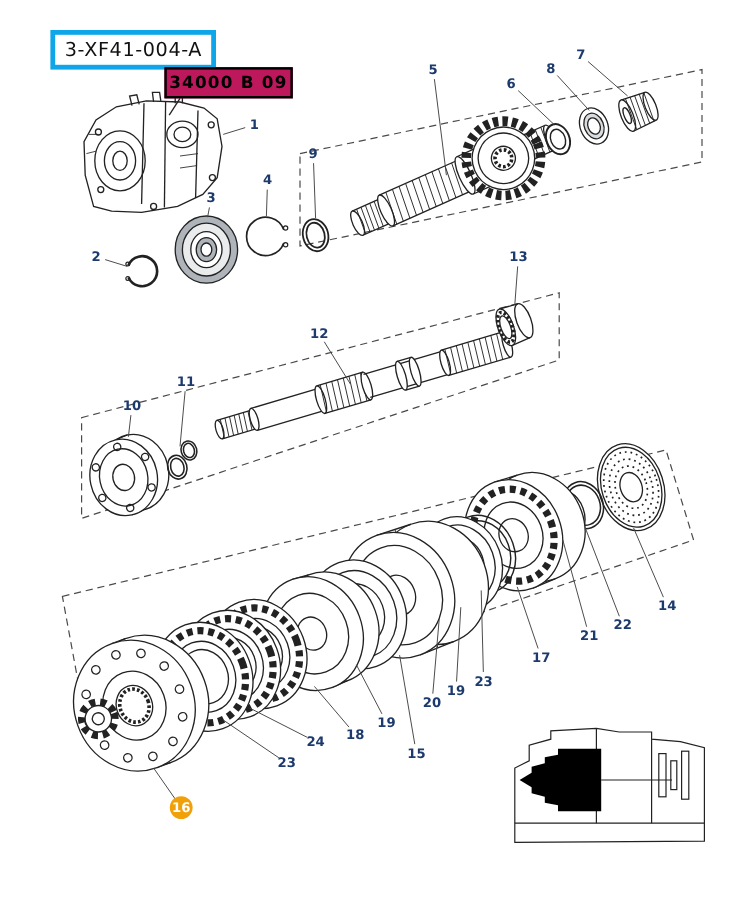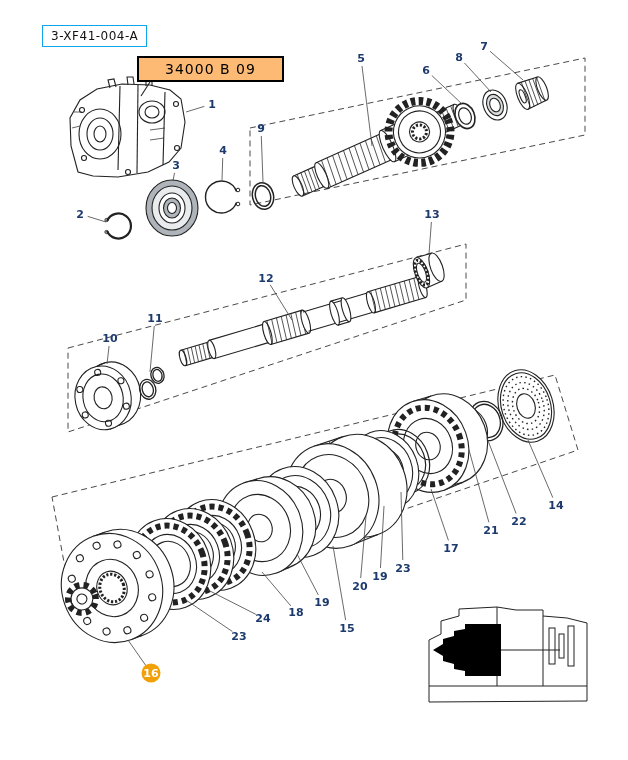--- a/index.html
+++ b/index.html
@@ -1,23 +1,23 @@
 <!DOCTYPE html>
 <html><head>
 <meta charset="utf-8">
 <title>Parts Diagram</title>
 <style>
   html,body{margin:0;padding:0;background:#fff;}
   .stage{position:relative;width:628px;height:760px;background:#fff;margin:0 auto;overflow:hidden;
          font-family:"DejaVu Sans", sans-serif;}
   .stage svg{position:absolute;left:0;top:0;}
-  .code-box{position:absolute;left:42px;top:25px;border:1px solid #0ea5e9;padding:3px 8px;
-            font-size:12px;color:#111;background:#fff;letter-spacing:0.5px;}
-  .part-code-box{position:absolute;left:137px;top:56px;border:2px solid #000;padding:3px 26px;
-            font-size:14px;font-weight:normal;color:#000;background:#fdba74;letter-spacing:1px;}
+  .code-box{position:absolute;left:42px;top:25px;border:4px solid #0ea5e9;padding:3px 8px;
+            font-size:16px;color:#111;background:#fff;letter-spacing:0.5px;}
+  .part-code-box{position:absolute;left:137px;top:56px;border:2px solid #000;padding:3px 2px;
+            font-size:14px;font-weight:bold;color:#000;background:#be185d;letter-spacing:1px;}
   .dashed{fill:none;stroke:#4a4a4a;stroke-width:1;stroke-dasharray:6 4;}
   .ln{stroke:#222;stroke-width:1.1;fill:none;}
   .hatch{stroke:#222;stroke-width:0.7;fill:none;}
   .teeth-lg{fill:none;stroke:#222;stroke-width:8;stroke-dasharray:4.5 3.4;}
   .teeth-md{fill:none;stroke:#222;stroke-width:6;stroke-dasharray:5 4;}
   .teeth-sm{fill:none;stroke:#222;stroke-width:3;stroke-dasharray:2.2 1.8;}
   .stipple{fill:none;stroke:#222;stroke-width:1.4;stroke-dasharray:1.5 3.2;}
   .leader{stroke:#444;stroke-width:0.8;}
   .callout-num{font:bold 11px "DejaVu Sans", sans-serif;text-anchor:middle;cursor:pointer;}
 </style>

